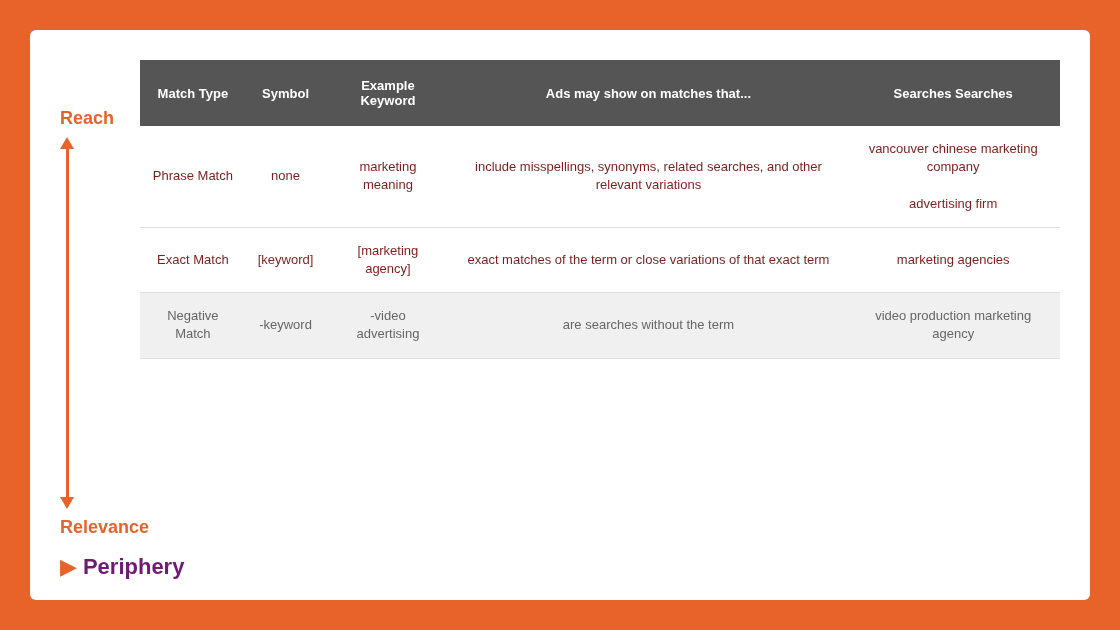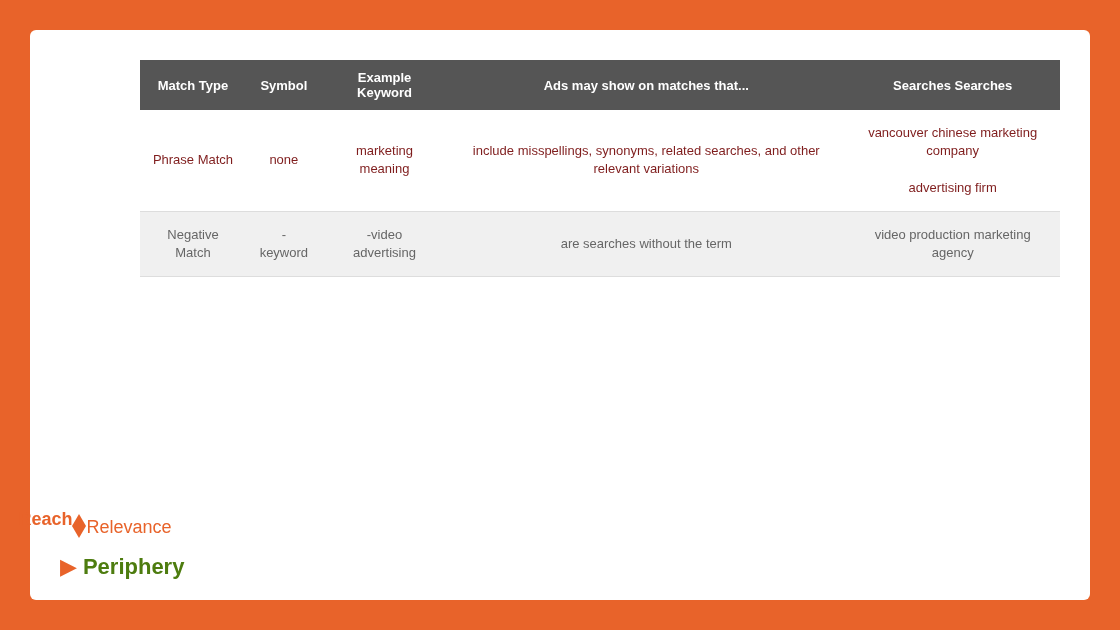--- a/index.html
+++ b/index.html
@@ -22,22 +22,22 @@
       padding: 30px 30px 20px 30px;
       position: relative;
     }
     .content-area {
       display: flex;
       flex: 1;
       gap: 0;
     }
     .left-axis {
       display: flex;
-      flex-direction: row;
-      align-items: flex-end;
+      flex-direction: column;
+      align-items: flex-start;
       justify-content: center;
       width: 70px;
       flex-shrink: 0;
       margin-right: 10px;
       padding-top: 48px;
     }
     .axis-label-top {
       color: #e8632a;
       font-weight: bold;
       font-size: 18px;
@@ -67,38 +67,38 @@
     .arrow-head-down {
       width: 0;
       height: 0;
       border-left: 7px solid transparent;
       border-right: 7px solid transparent;
       border-top: 12px solid #e8632a;
       margin-top: 0;
     }
     .axis-label-bottom {
       color: #e8632a;
-      font-weight: normal;
+      font-weight: bold;
       font-size: 18px;
       margin-top: 8px;
     }
     .table-container {
       flex: 1;
     }
     table {
       width: 100%;
       border-collapse: collapse;
       font-size: 13px;
     }
     thead tr {
       background: #555555;
       color: #ffffff;
     }
     thead th {
-      padding: 10px 12px;
+      padding: 18px 12px;
       text-align: center;
       font-weight: 600;
       font-size: 13px;
     }
     tbody tr {
       border-bottom: 1px solid #dddddd;
     }
     tbody tr:last-child {
       background: #f0f0f0;
     }
@@ -117,21 +117,21 @@
       align-items: center;
       margin-top: 12px;
       padding-top: 4px;
     }
     .logo-icon {
       color: #e8632a;
       font-size: 22px;
       margin-right: 6px;
     }
     .logo-text {
-      color: #4d7c0f;
+      color: #701a75;
       font-weight: bold;
       font-size: 22px;
     }
   </style>
 </head>
 <body>
 
 <div class="card">
   <div class="content-area">
     <div class="left-axis">
@@ -161,20 +161,27 @@
             <td>none</td>
             <td>marketing meaning</td>
             <td>include misspellings, synonyms, related searches, and other relevant variations</td>
             <td>
               <div>vancouver chinese marketing company</div>
               <br>
               <div>advertising firm</div>
             </td>
           </tr>
           <tr>
+            <td>Exact Match</td>
+            <td>[keyword]</td>
+            <td>[marketing agency]</td>
+            <td>exact matches of the term or close variations of that exact term</td>
+            <td>marketing agencies</td>
+          </tr>
+          <tr>
             <td>Negative Match</td>
             <td>-keyword</td>
             <td>-video advertising</td>
             <td>are searches without the term</td>
             <td>video production marketing agency</td>
           </tr>
         </tbody>
       </table>
     </div>
   </div>

